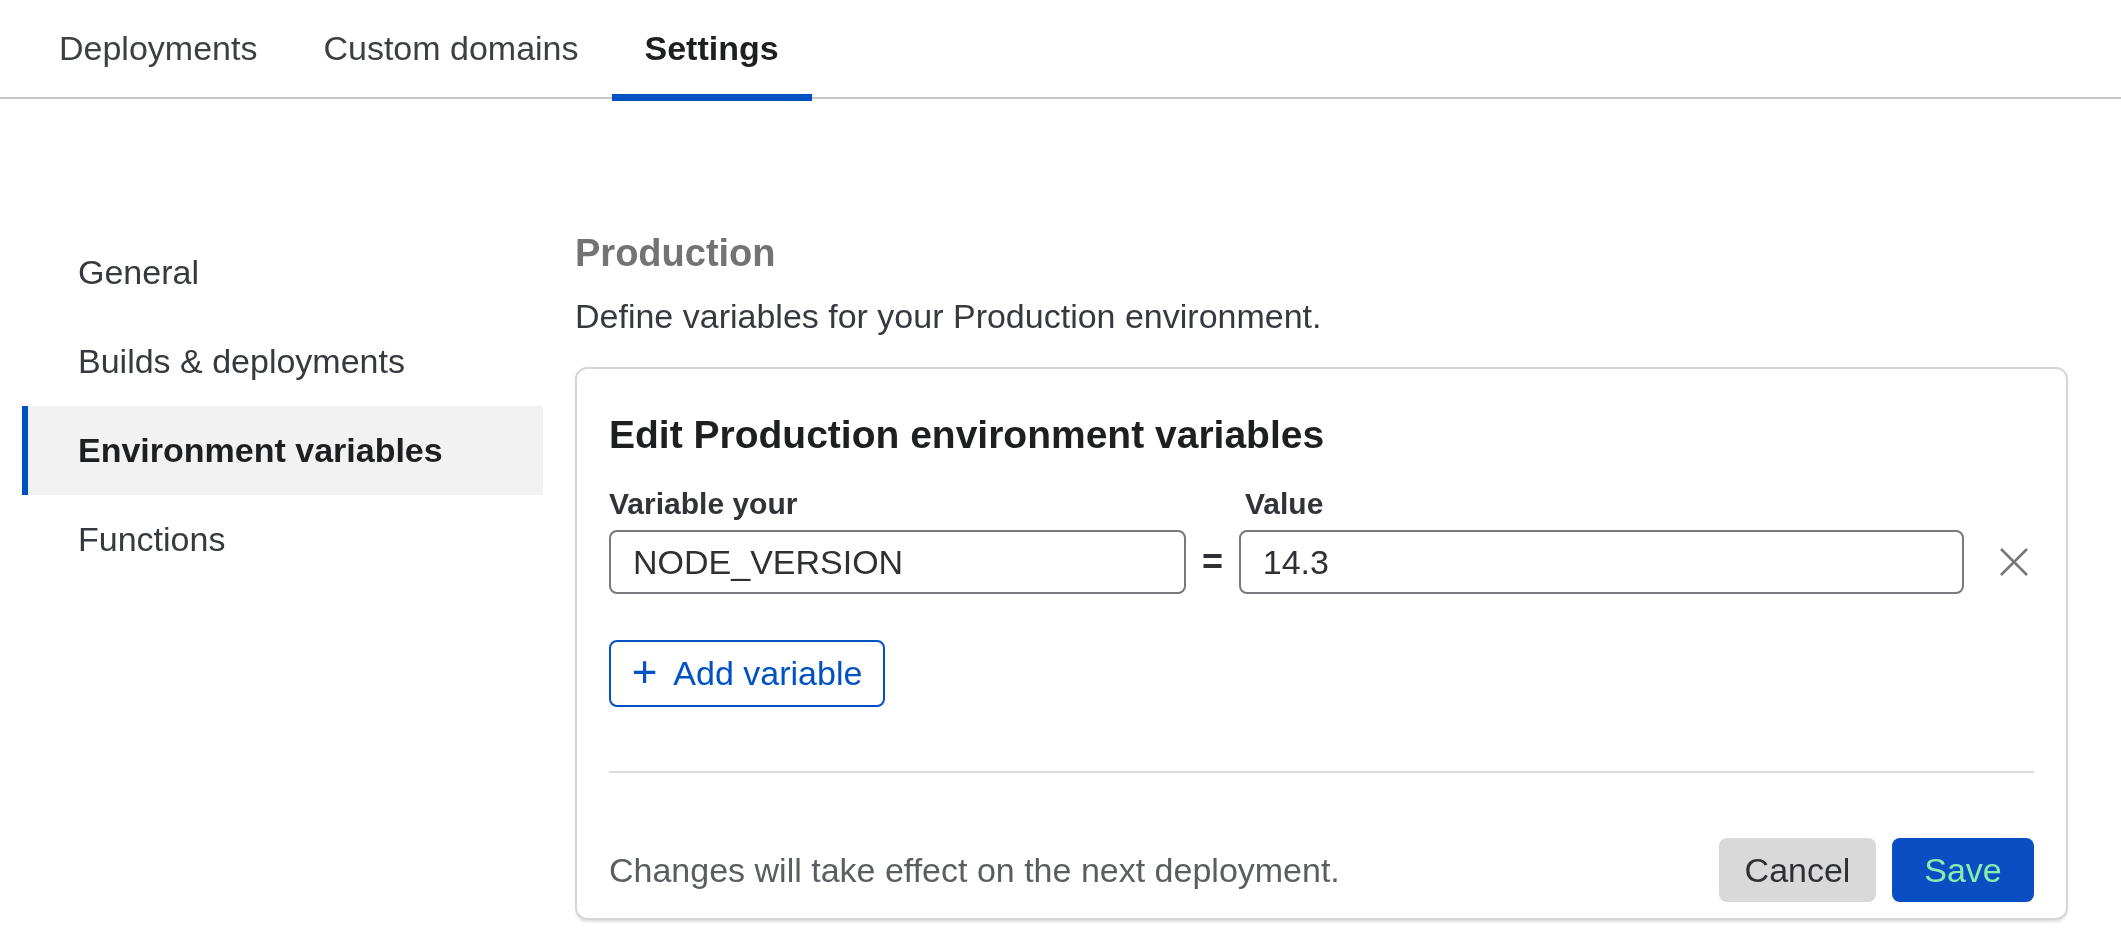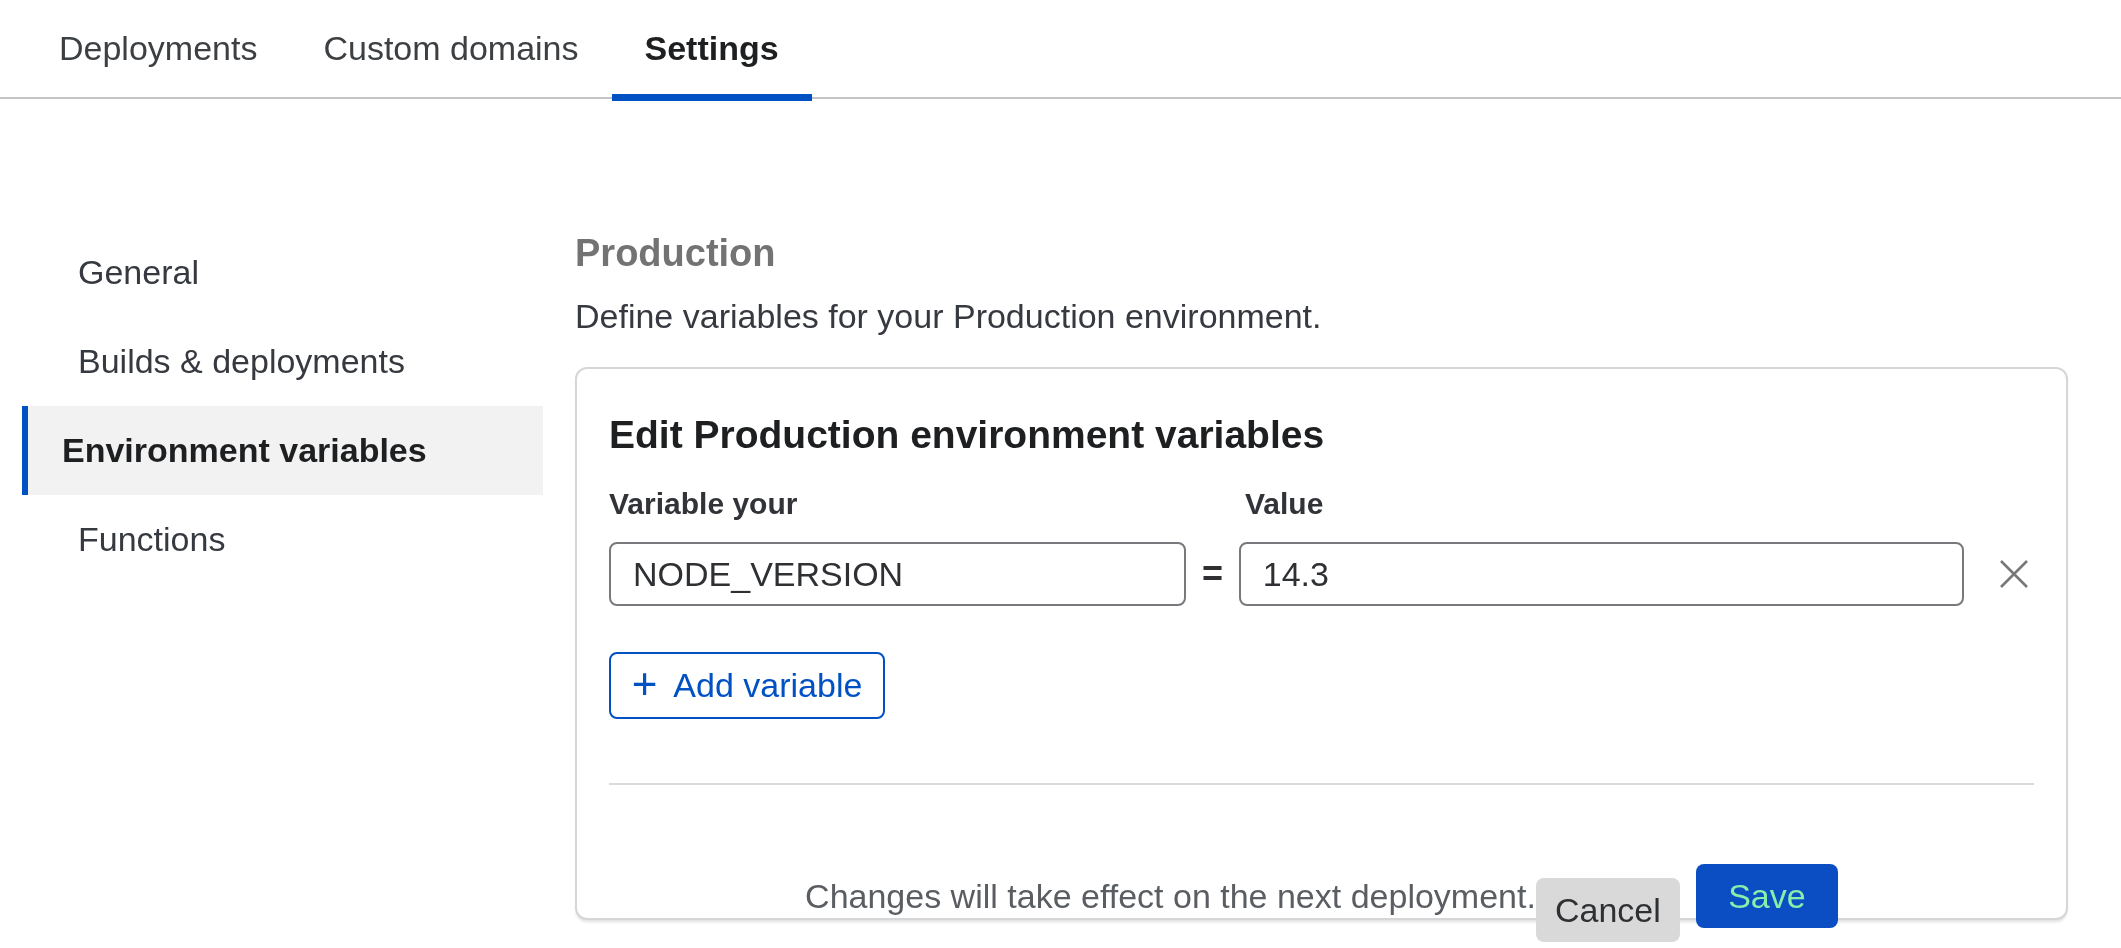--- a/index.html
+++ b/index.html
@@ -51,21 +51,21 @@
   .side-item {
     height: 89px;
     display: flex; align-items: center;
     padding-left: 78px;
     font-size: 34px;
     color: #36393f;
     cursor: pointer;
   }
   .side-item.active {
     margin-left: 22px;
-    padding-left: 34px;
+    padding-left: 50px;
     background: #f2f2f2;
     border-left: 6px solid #0051c3;
     font-weight: 700;
     color: #1d1f21;
   }
 
   
   .main { position: absolute; left: 575px; top: 0; width: 1493px; }
   .section-title {
     position: absolute; left: 0; top: 233px;
@@ -95,21 +95,20 @@
     line-height: 46px;
   }
   .labels-row {
     margin-top: 28px;
     display: flex;
     line-height: 36px;
     font-size: 30px; font-weight: 700; color: #313338;
   }
   .label-name { width: 636px; }
   .inputs-row {
-    margin-top: 12px;
     display: flex; align-items: center;
     height: 80px;
   }
   .txt-input {
     height: 64px;
     border: 2px solid #77797c;
     border-radius: 8px;
     font-family: "Liberation Sans", sans-serif;
     font-size: 34px;
     color: #2e3033;
@@ -150,35 +149,35 @@
     margin-right: 16px;
     margin-top: -4px;
   }
   .divider {
     margin-top: 64px;
     border: none;
     border-top: 2px solid #d9dadb;
   }
   .card-footer {
     margin-top: 65px;
-    display: flex; align-items: center; justify-content: center;
+    display: flex; align-items: center; justify-content: space-between;
   }
   .footer-note {
     font-size: 34px; color: #5a5d61;
   }
   .footer-actions { display: flex; align-items: center; gap: 16px; }
   .btn {
     height: 64px;
     border: none; border-radius: 8px;
     font-family: "Liberation Sans", sans-serif;
     font-size: 34px;
     cursor: pointer;
     display: flex; align-items: center; justify-content: center;
   }
-  .btn-cancel { width: 144px; background: #d9d9d9; color: #2e3033; margin-top: 28px; }
+  .btn-cancel { width: 157px; background: #d9d9d9; color: #2e3033; }
   .btn-save   { width: 142px; background: #0b4dc2; color: #86efac; }
 </style>
 </head>
 <body>
 
 <nav class="tabbar">
   <div class="tab">Deployments</div>
   <div class="tab">Custom domains</div>
   <div class="tab active">Settings</div>
 </nav>

